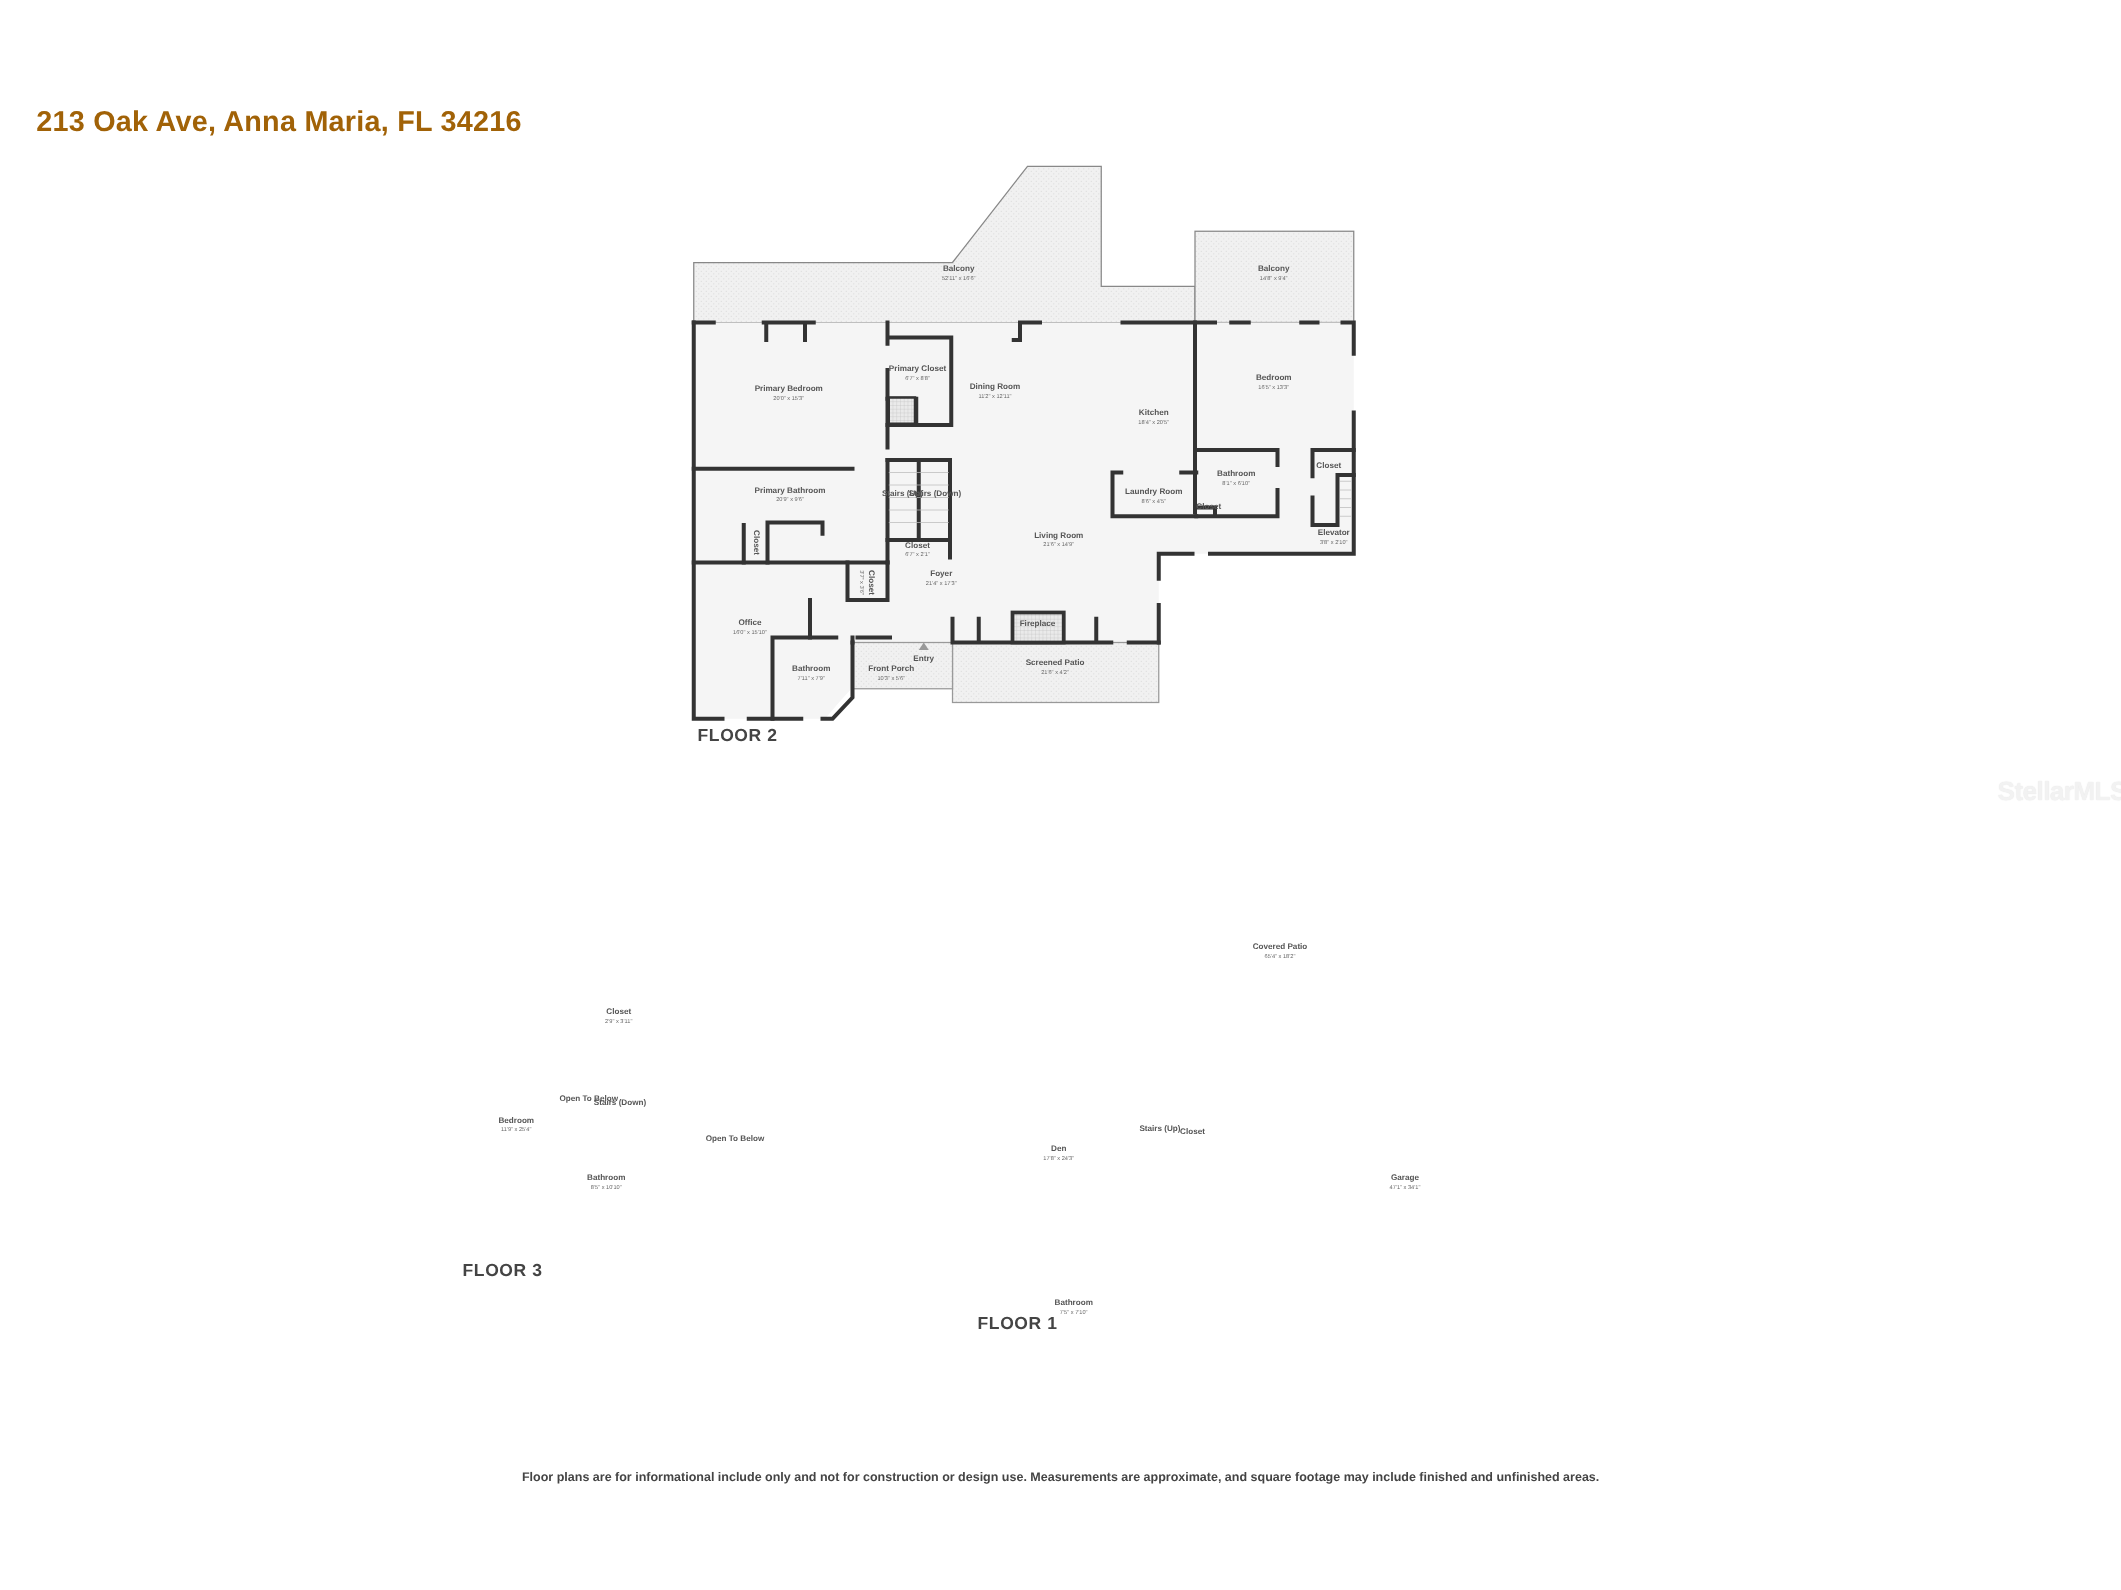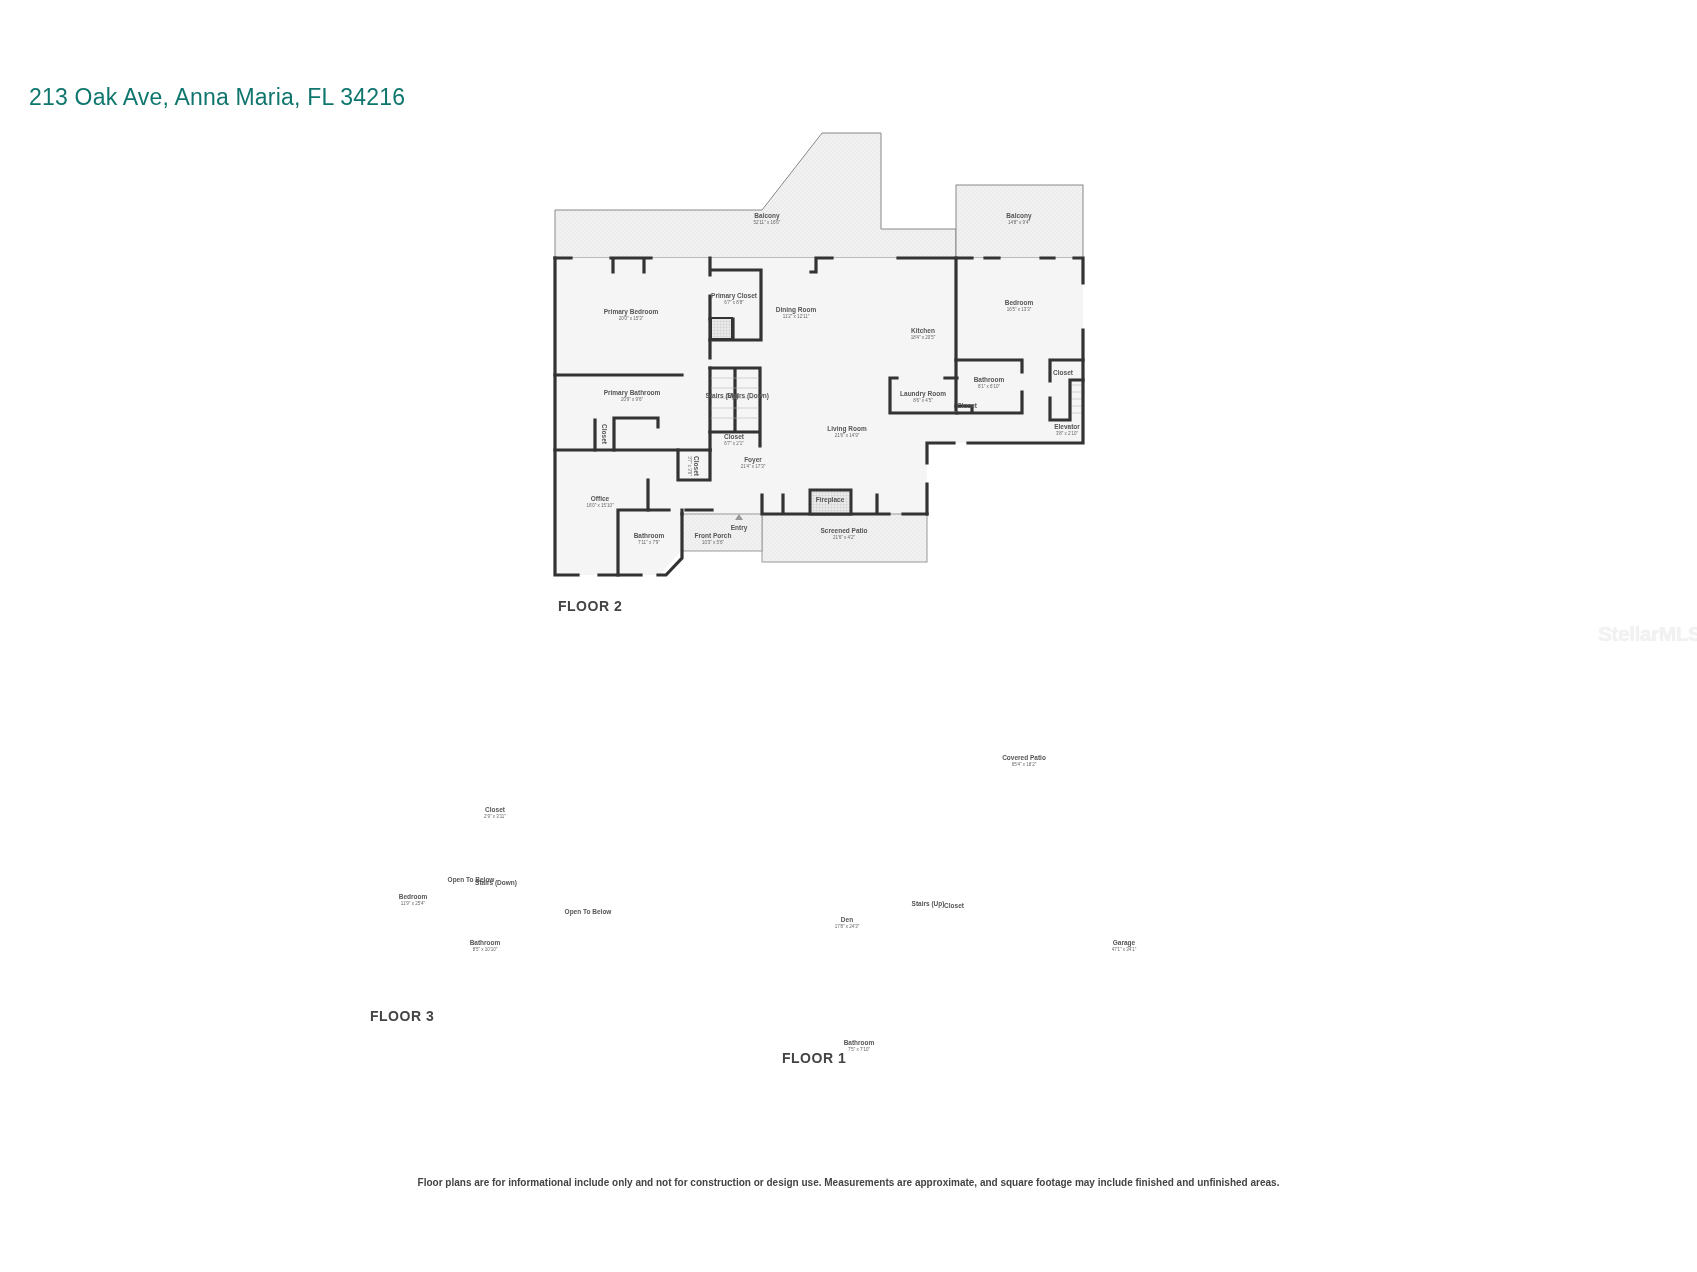--- a/index.html
+++ b/index.html
@@ -1,17 +1,17 @@
 <!DOCTYPE html>
 <html><head>
 <meta charset="utf-8">
 <style>
   html, body { margin:0; padding:0; background:#ffffff; }
   body { width:1697px; height:1272px; position:relative; overflow:hidden; font-family:"Liberation Sans", "DejaVu Sans", sans-serif; color:#444; }
-  .title { position:absolute; left:29px; top:84px; font-size:23px; font-weight:normal; color:#0f766e; letter-spacing:0.2px; }
+  .title { position:absolute; left:29px; top:84px; font-size:23px; font-weight:bold; color:#a16207; letter-spacing:0.2px; }
   .floor-label { position:absolute; font-size:14px; font-weight:bold; color:#444; letter-spacing:0.5px; }
   .disclaimer { position:absolute; left:0; width:1697px; top:1177px; text-align:center; font-size:10px; font-weight:bold; color:#444; }
   .watermark { position:absolute; left:1598px; top:622px; font-size:21px; font-weight:bold; color:#f2f2f2; letter-spacing:-0.5px; text-shadow:0 0 1px #e3e3e3; }
   .plan { position:absolute; left:0; top:0; }
   .room-label { position:absolute; transform:translate(-50%,-50%); text-align:center; white-space:nowrap; pointer-events:none; }
   .room-label .rn { font-size:6.5px; font-weight:bold; color:#555; line-height:8px; }
   .room-label .rd { font-size:4.5px; color:#666; line-height:6px; }
   .room-label.vertical { transform:translate(-50%,-50%) rotate(90deg); }
 </style>
 </head>
@@ -280,21 +280,21 @@
     <div class="room-label" style="left: 1124px; top: 946px;">
       <div class="rn">Garage</div>
       <div class="rd">47'1" x 34'1"</div>
     </div>
     <div class="room-label" style="left: 859px; top: 1046px;">
       <div class="rn">Bathroom</div>
       <div class="rd">7'5" x 7'10"</div>
     </div>
   </div>
 
-<div class="floor-label" style="left:558px;top:580px;margin-top:18px;">FLOOR 2</div>
+<div class="floor-label" style="left:558px;top:580px;">FLOOR 2</div>
 <div class="floor-label" style="left:370px;top:1008px;text-align:center;">FLOOR 3</div>
 <div class="floor-label" style="left:782px;top:1050px;">FLOOR 1</div>
 
 <div class="watermark">StellarMLS</div>
 <div class="disclaimer">Floor plans are for informational include only and not for construction or design use. Measurements are approximate, and square footage may include finished and unfinished areas.</div>
 
 
 
 
 </body></html>

